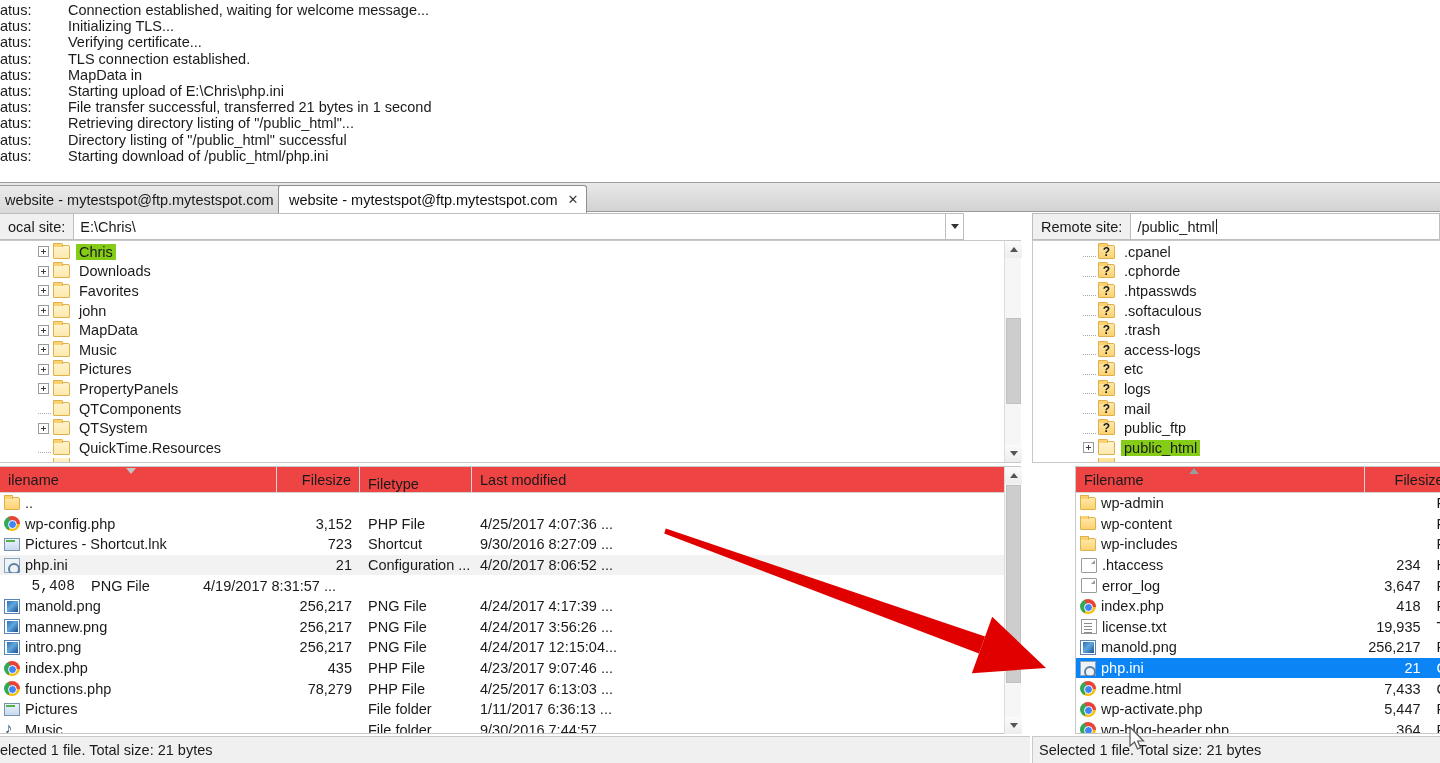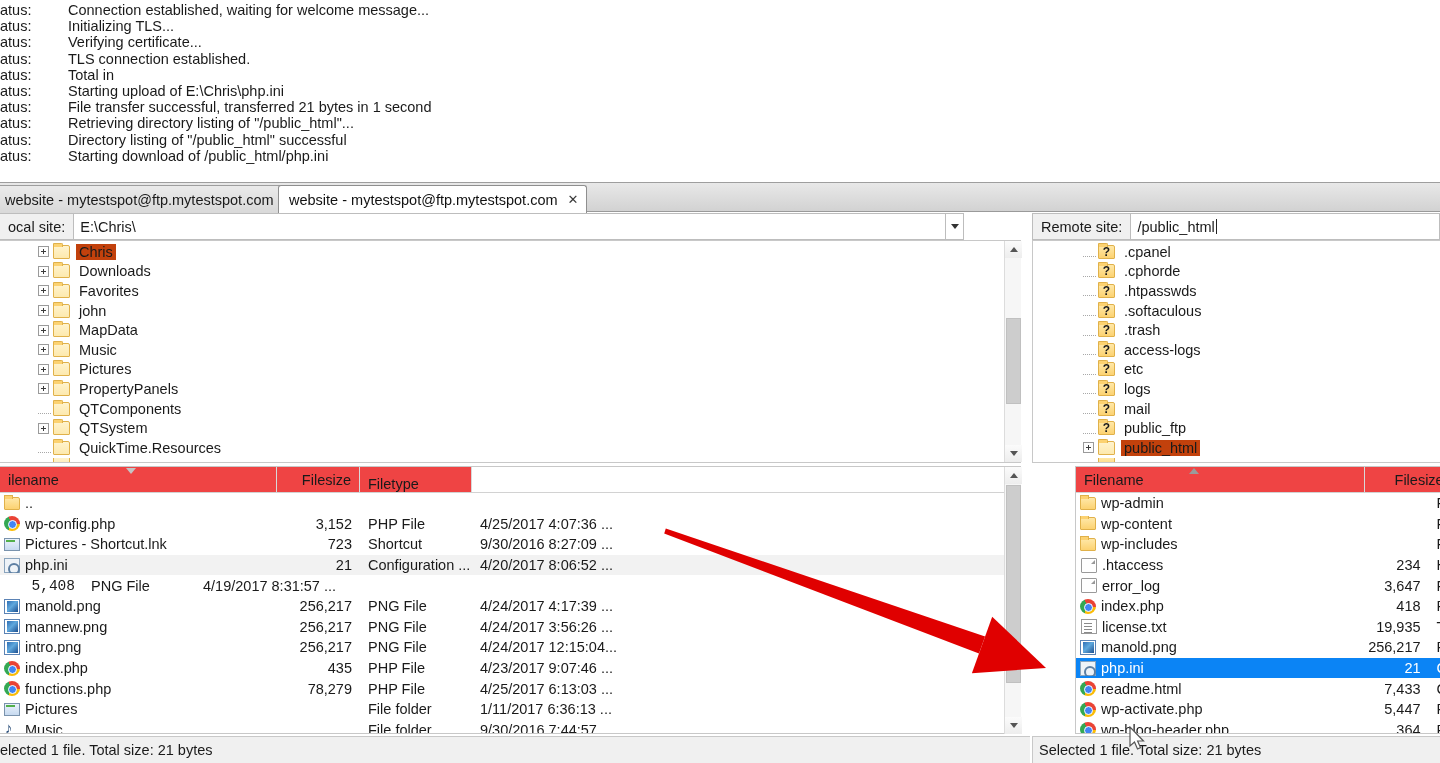--- a/index.html
+++ b/index.html
@@ -114,21 +114,21 @@
     content:""; position:absolute; left:-1px; top:-3px; width:8px; height:3px;
     background:#fcd271; border:1px solid #e0b14a; border-bottom:none; border-radius:1px 2px 0 0;
   }
   .folder.plain { background: linear-gradient(to bottom,#fff3cd,#fde9ae); }
   .folder .qmark {
     position: absolute; left: 0; top: -1px; width: 100%;
     text-align: center; font-size: 12px; font-weight: bold;
     color: #1a1a1a; line-height: 15px;
   }
   .tree-label { padding: 0 3px; }
-  .tree-label.sel { background: #c2410c; }
+  .tree-label.sel { background: #84cc16; }
 
   
   .list {
     position: absolute; top: 466px; height: 268px;
     background: #ffffff; overflow: hidden;
   }
   .list.local { left: -1px; width: 1022px; border: 1px solid #c8c8c8; }
   .list.remote { left: 1040px; width: 409px; border: 1px solid #c8c8c8; border-right: none; margin-left: 35px; }
 
   .lhead {
@@ -281,21 +281,21 @@
         <div class="log-row">
           <div class="log-label">atus:</div>
           <div class="log-msg">Verifying certificate...</div>
         </div>
         <div class="log-row">
           <div class="log-label">atus:</div>
           <div class="log-msg">TLS connection established.</div>
         </div>
         <div class="log-row">
           <div class="log-label">atus:</div>
-          <div class="log-msg">Total in</div>
+          <div class="log-msg">MapData in</div>
         </div>
         <div class="log-row">
           <div class="log-label">atus:</div>
           <div class="log-msg">Starting upload of E:\Chris\php.ini</div>
         </div>
         <div class="log-row">
           <div class="log-label">atus:</div>
           <div class="log-msg">File transfer successful, transferred 21 bytes in 1 second</div>
         </div>
         <div class="log-row">
@@ -498,20 +498,23 @@
       <div class="lhead-cell" style="width:277px;">
         <span>ilename</span>
         <span class="sort-ind down" style="left:131px;"></span>
       </div>
       <div class="lhead-cell num" style="width:83px;">
         <span>Filesize</span>
       </div>
       <div class="lhead-cell" style="width:112px;align-items:flex-end;">
         <span>Filetype</span>
       </div>
+      <div class="lhead-cell last" style="width:auto;flex:1;">
+        <span>Last modified</span>
+      </div>
     </div>
     <div id="local-rows">
         <div class="lrow">
           <div class="lcell name" style="width: 277px;">
             <span class="fi fi-folder"></span>
             <span>..</span>
           </div>
           <div class="lcell num" style="width: 83px;"></div>
           <div class="lcell" style="width: 112px;"></div>
           <div class="lcell" style="flex: 1 1 0%;"></div>

